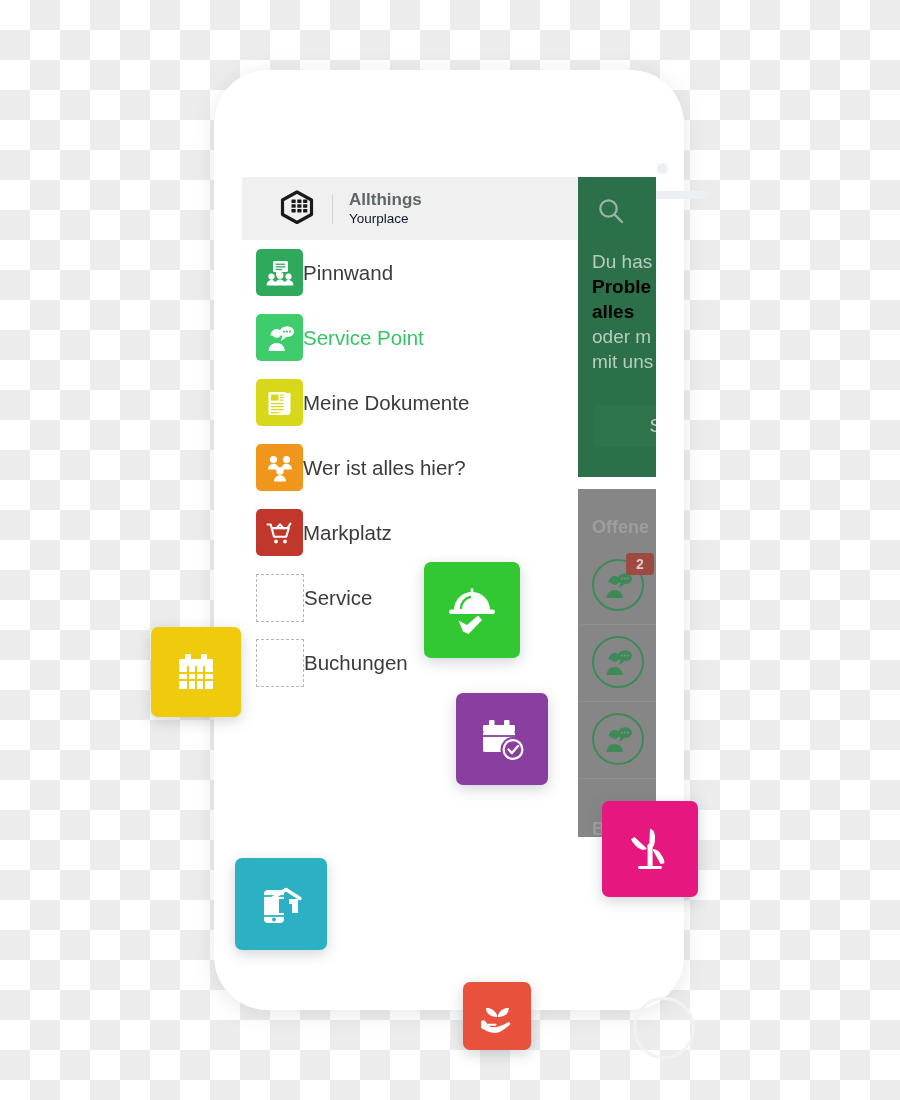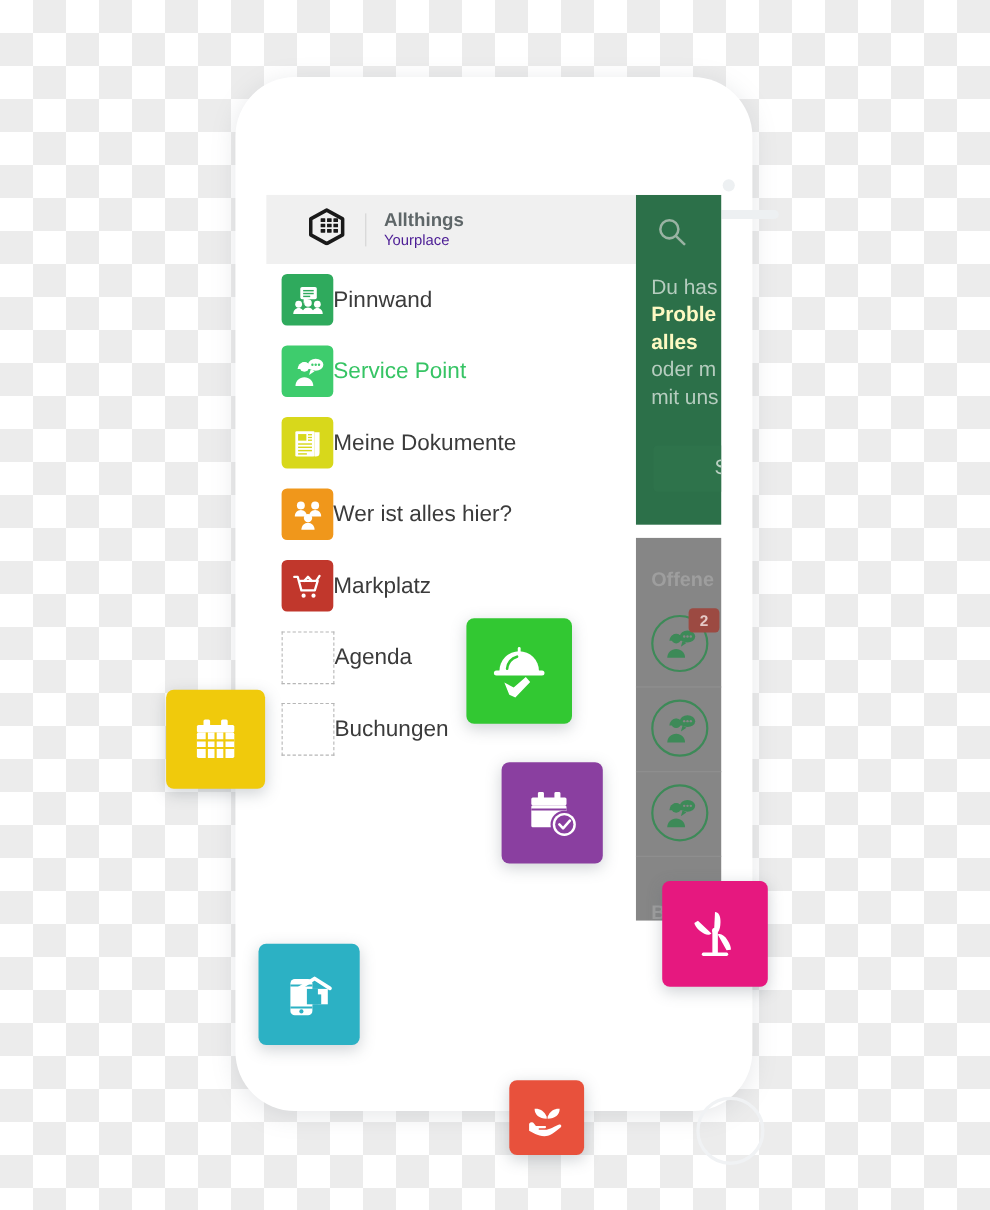--- a/index.html
+++ b/index.html
@@ -95,21 +95,21 @@
   }
   #brand-logo { flex: 0 0 auto; margin-right: 16px; }
   #brand-divider {
     width: 1px; height: 30px; background: #d4d4d4; margin-right: 16px;
   }
   #brand-text { display: flex; flex-direction: column; justify-content: center; }
   #brand-name {
     font-size: 17px; font-weight: bold; color: #5e6668; line-height: 20px;
   }
   #brand-sub {
-    font-size: 13.5px; color: #4c1d95; line-height: 17px;
+    font-size: 13.5px; color: #0f172a; line-height: 17px;
   }
 
   
   #menu {
     position: absolute;
     left: 0;
     top: 63px;
     width: 336px;
   }
   .menu-row {
@@ -149,21 +149,21 @@
   }
   #rp-green {
     position: absolute; left: 0; top: 0; width: 78px; height: 300px;
     background: #2c7049;
   }
   #rp-search-icon { position: absolute; left: 18px; top: 19px; }
   #rp-text {
     position: absolute; left: 14px; top: 72px; width: 200px;
     font-size: 19px; line-height: 25px; color: #b6cdbf;
   }
-  #rp-text b { color: #fef9c3; }
+  #rp-text b { color: #000000; }
   #rp-button {
     position: absolute; left: 16px; top: 228px;
     width: 150px; height: 42px;
     background: #35785252;
     border-radius: 4px;
     display: flex; align-items: center; justify-content: center;
     color: #bcd0c3; font-size: 19px;
   }
   #rp-grey {
     position: absolute; left: 0; top: 312px; width: 78px; height: 360px;
@@ -353,21 +353,21 @@
           <path d="M11.5 10.2l3.5-3.8 3.6 3.8"></path>
           <path d="M22.5 10l3-4.5"></path>
         </svg>
       </div>
       <div class="menu-label">Markplatz</div>
     </div>
 
 
     <div class="menu-row">
       <div class="menu-tile placeholder"></div>
-      <div class="menu-label">Agenda</div>
+      <div class="menu-label">Service</div>
     </div>
 
     <div class="menu-row">
       <div class="menu-tile placeholder"></div>
       <div class="menu-label">Buchungen</div>
     </div>
 
 
   </div>
 

